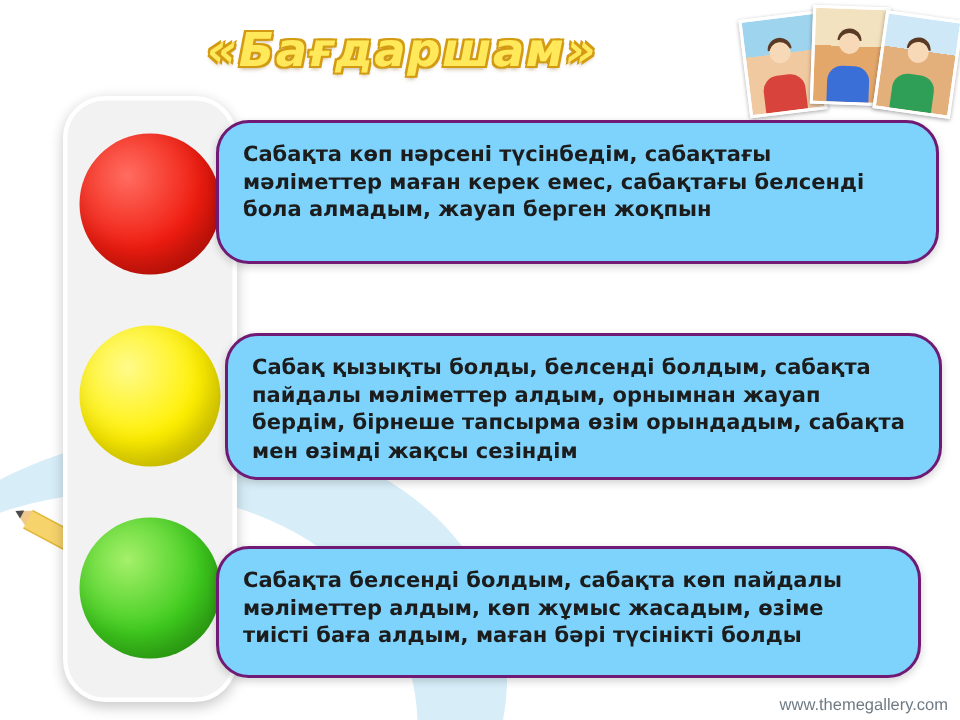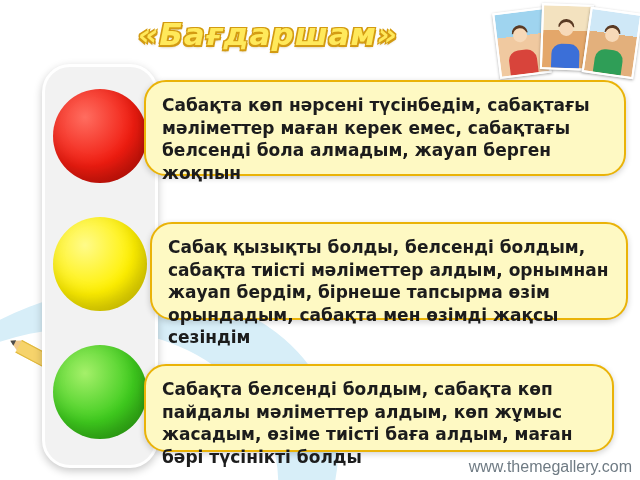--- a/index.html
+++ b/index.html
@@ -172,41 +172,41 @@
     border-radius: 50%;
     box-shadow: inset -6px -10px 18px rgba(0,0,0,0.18);
   }
   .lamp-red    { top: 22px;  background: radial-gradient(circle at 34% 30%, #ff6d60 0%, #f01c10 55%, #c20d04 100%); }
   .lamp-yellow { top: 150px; background: radial-gradient(circle at 34% 30%, #fffb8a 0%, #fff000 55%, #e0d000 100%); }
   .lamp-green  { top: 278px; background: radial-gradient(circle at 34% 30%, #a5f06a 0%, #3fcc1e 55%, #28a10f 100%); }
 
   
   .bubble {
     position: absolute;
-    background: #fef9c3;
-    border: 2px solid #eab308;
+    background: #7dd3fc;
+    border: 2px solid #701a75;
     border-radius: 22px;
     box-shadow: 0 2px 6px rgba(0,0,0,0.18);
     box-sizing: border-box;
     padding: 12px 16px;
-    font-size: 17px;
+    font-size: 14px;
     font-weight: bold;
     color: #1c1c1c;
     line-height: 1.33;
     font-family: "DejaVu Sans", sans-serif;
   }
   .bubble-1 { left: 144px; top: 80px;  width: 482px; height: 96px; }
   .bubble-2 { left: 150px; top: 222px; width: 478px; height: 98px; }
   .bubble-3 { left: 144px; top: 364px; width: 470px; height: 88px; }
 
   .footer {
     position: absolute;
     right: 8px;
     bottom: 4px;
-    font-size: 16px;
+    font-size: 11px;
     color: #6f7b84;
     font-family: "Liberation Sans", sans-serif;
   }
 </style>
 </head>
 <body>
 
 <div id="slide">
 
   <div class="swoosh"></div>
@@ -245,18 +245,18 @@
     </div>
   </div>
 
   <div class="housing">
     <div class="lamp lamp-red"></div>
     <div class="lamp lamp-yellow"></div>
     <div class="lamp lamp-green"></div>
   </div>
 
   <div class="bubble bubble-1">Сабақта көп нәрсені түсінбедім,  сабақтағы мәліметтер маған керек емес, сабақтағы белсенді бола алмадым, жауап берген жоқпын</div>
-  <div class="bubble bubble-2">Сабақ қызықты болды, белсенді болдым, сабақта тиісті мәліметтер алдым, орнымнан жауап бердім, бірнеше тапсырма өзім орындадым, сабақта мен өзімді жақсы сезіндім</div>
+  <div class="bubble bubble-2">Сабақ қызықты болды, белсенді болдым, сабақта пайдалы мәліметтер алдым, орнымнан жауап бердім, бірнеше тапсырма өзім орындадым, сабақта мен өзімді жақсы сезіндім</div>
   <div class="bubble bubble-3">Сабақта белсенді болдым, сабақта көп пайдалы мәліметтер алдым, көп жұмыс жасадым, өзіме тиісті баға алдым, маған бәрі түсінікті болды</div>
 
   <div class="footer">www.themegallery.com</div>
 
 </div>
 
 </body></html>

